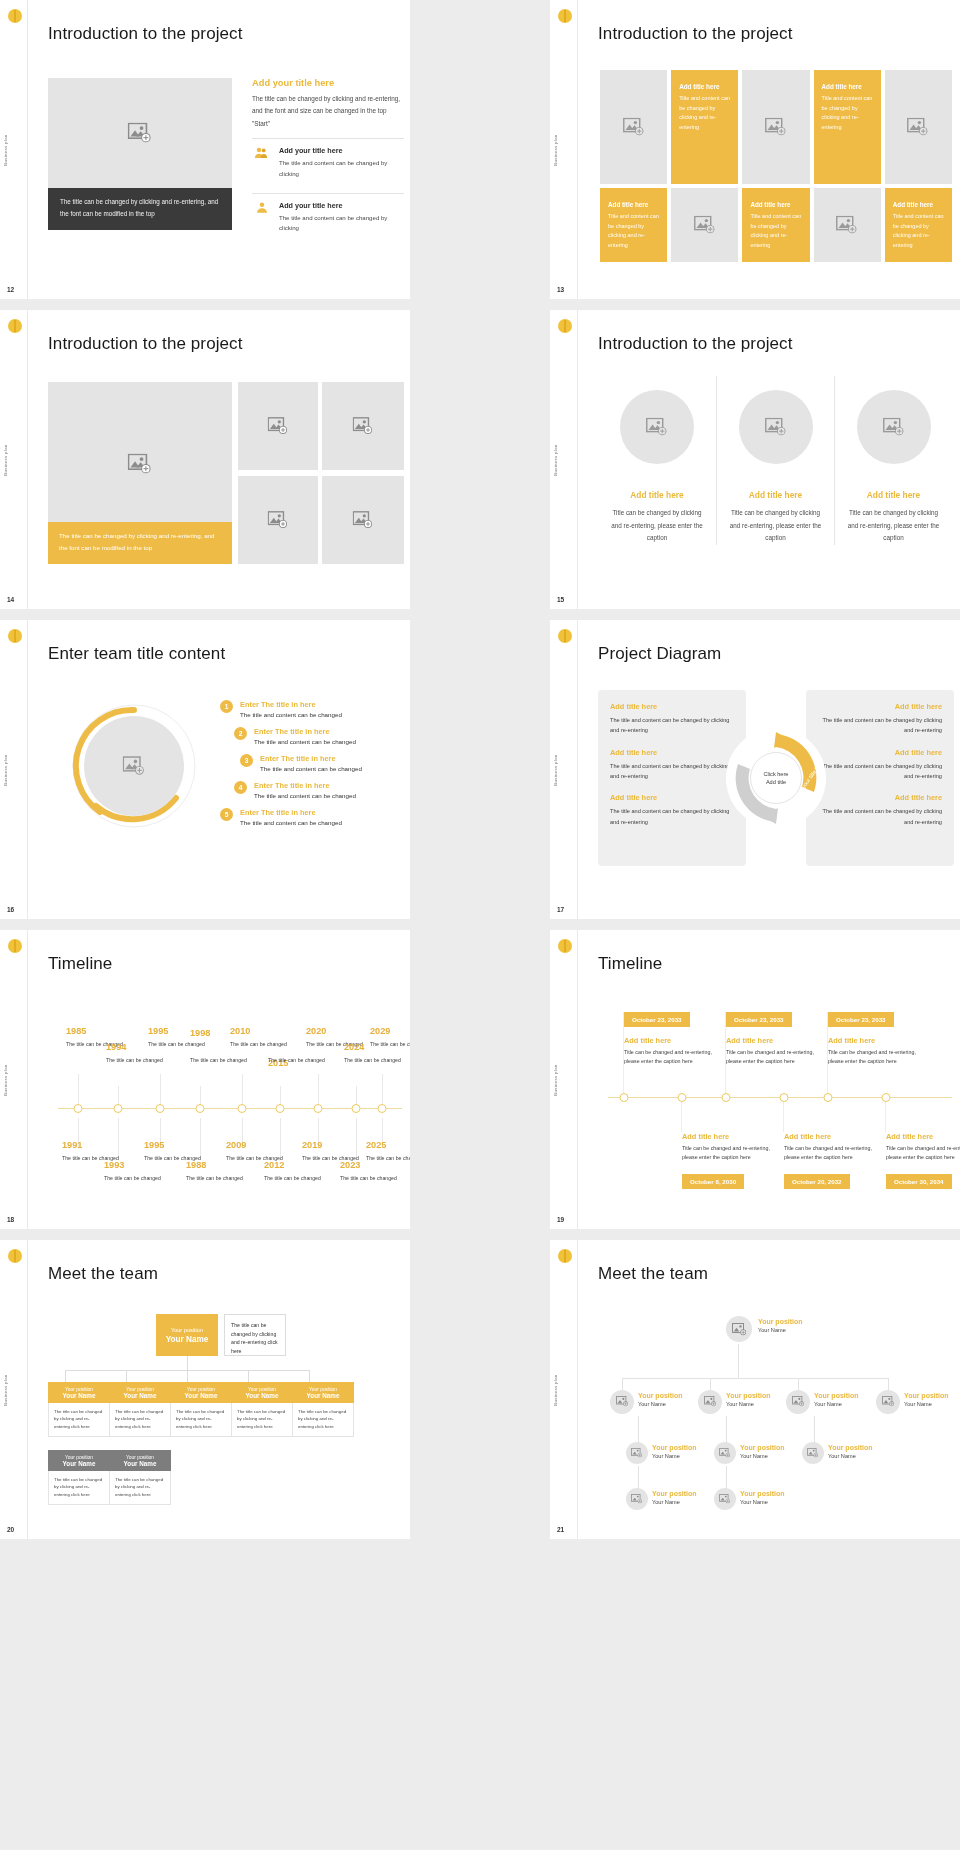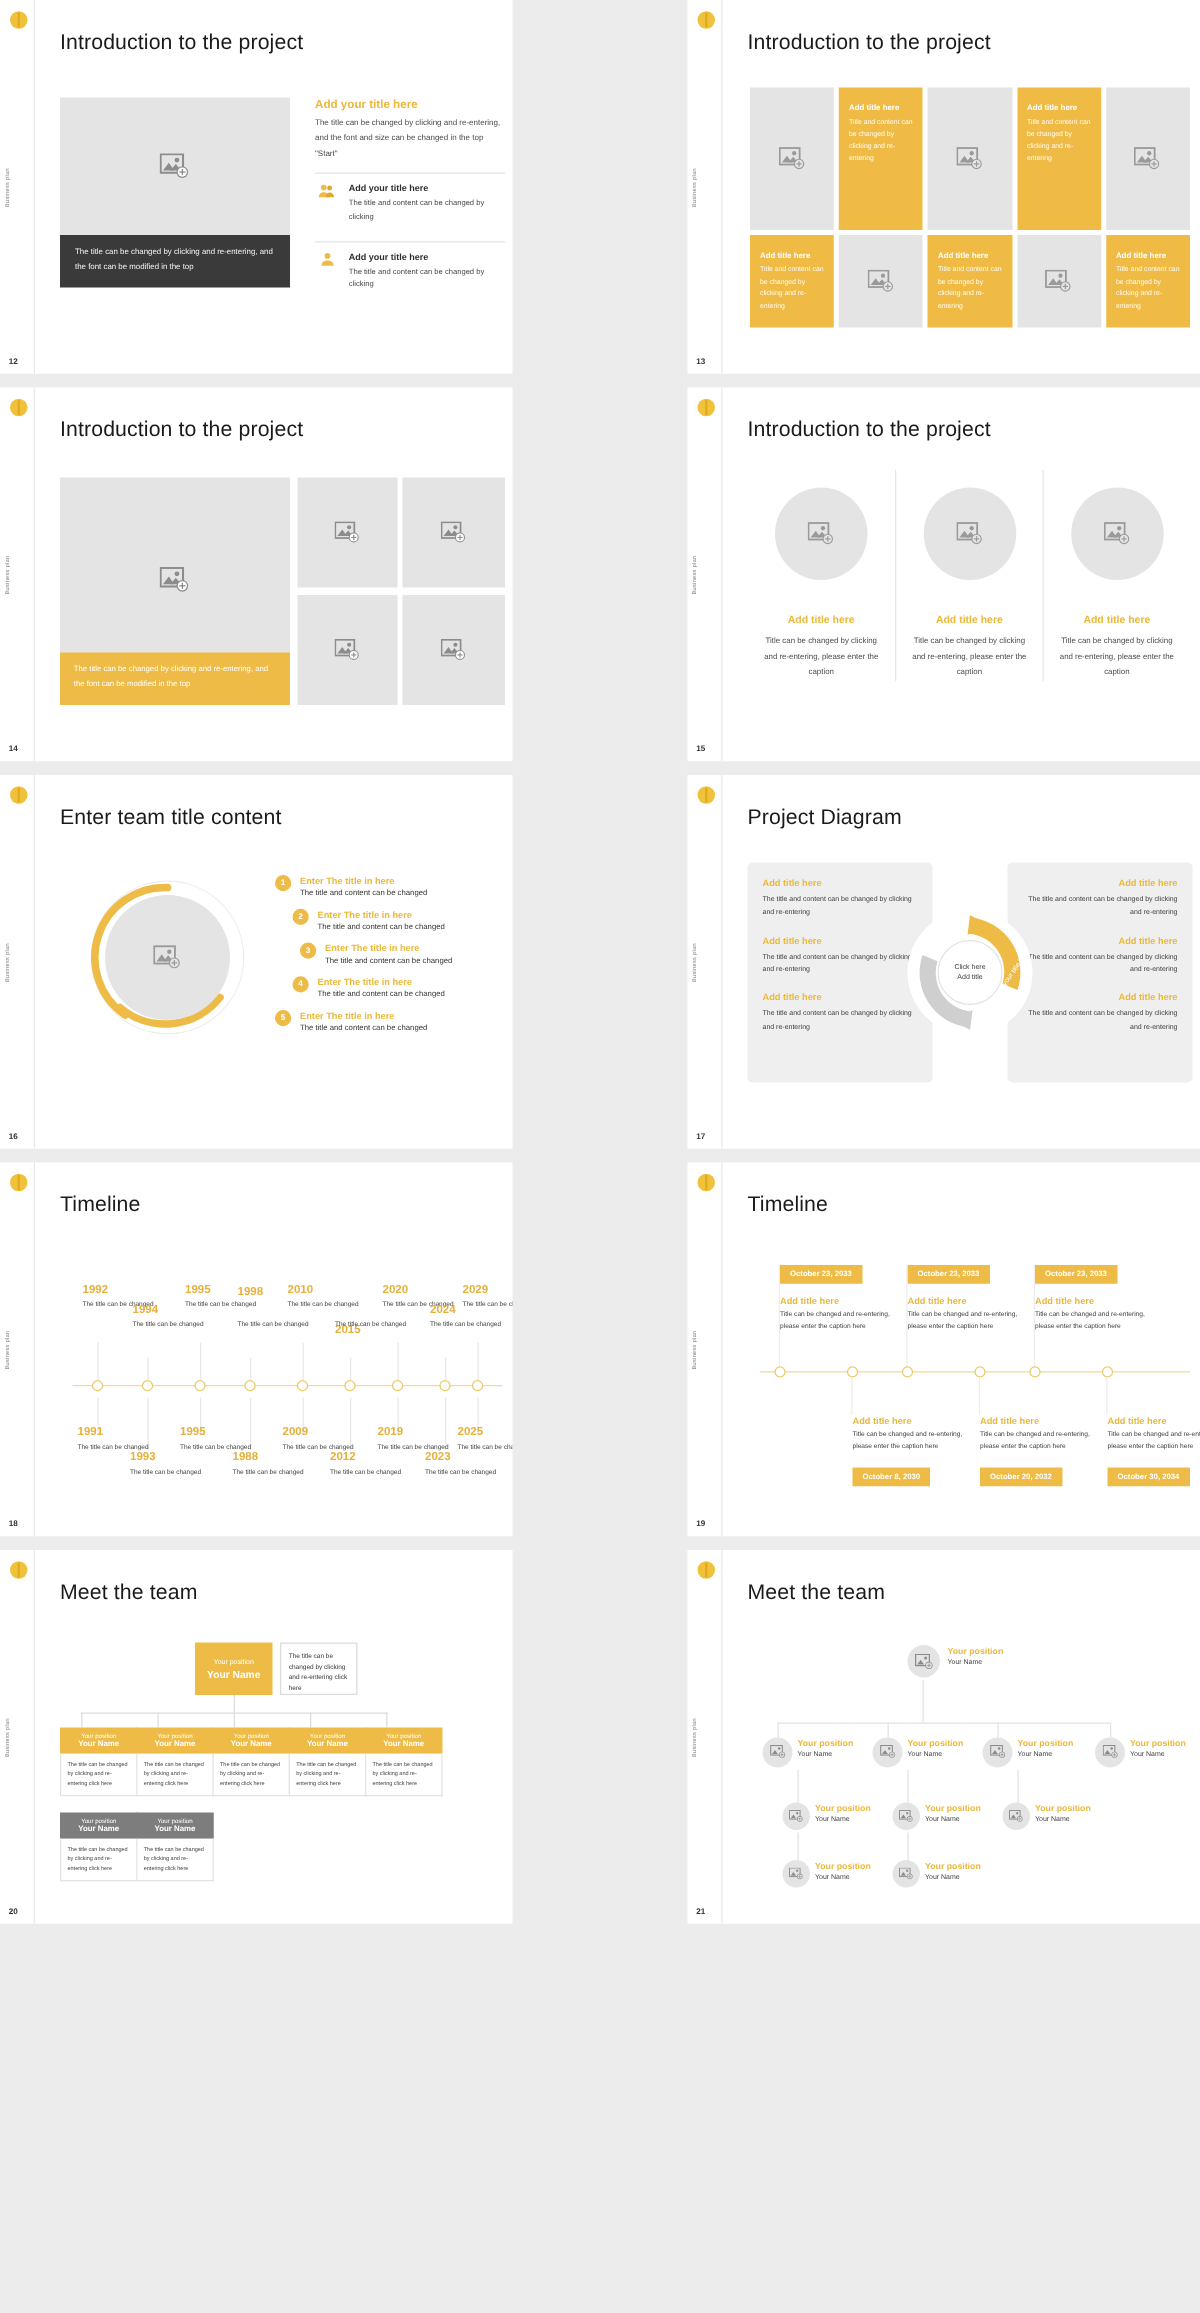--- a/index.html
+++ b/index.html
@@ -495,21 +495,21 @@
     <div class="rail">
       <div class="badge"></div>
       <div class="railtxt">Business plan</div>
     </div>
     <div class="pageno">18</div>
     <div class="title">Timeline</div>
     <div class="body">
       <div class="tl">
         <div class="axis"></div>
 
-        <div class="yr" style="left:14px; top:14px">1992</div>
+        <div class="yr" style="left:14px; top:14px">1985</div>
         <div class="ds" style="left:14px; top:28px">The title can be changed</div>
         <div class="yr" style="left:54px; top:30px">1994</div>
         <div class="ds" style="left:54px; top:44px">The title can be changed</div>
         <div class="yr" style="left:96px; top:14px">1995</div>
         <div class="ds" style="left:96px; top:28px">The title can be changed</div>
         <div class="yr" style="left:138px;top:16px">1998</div>
         <div class="ds" style="left:138px;top:44px">The title can be changed</div>
         <div class="yr" style="left:178px;top:14px">2010</div>
         <div class="ds" style="left:178px;top:28px">The title can be changed</div>
         <div class="yr" style="left:216px;top:46px">2015</div>

